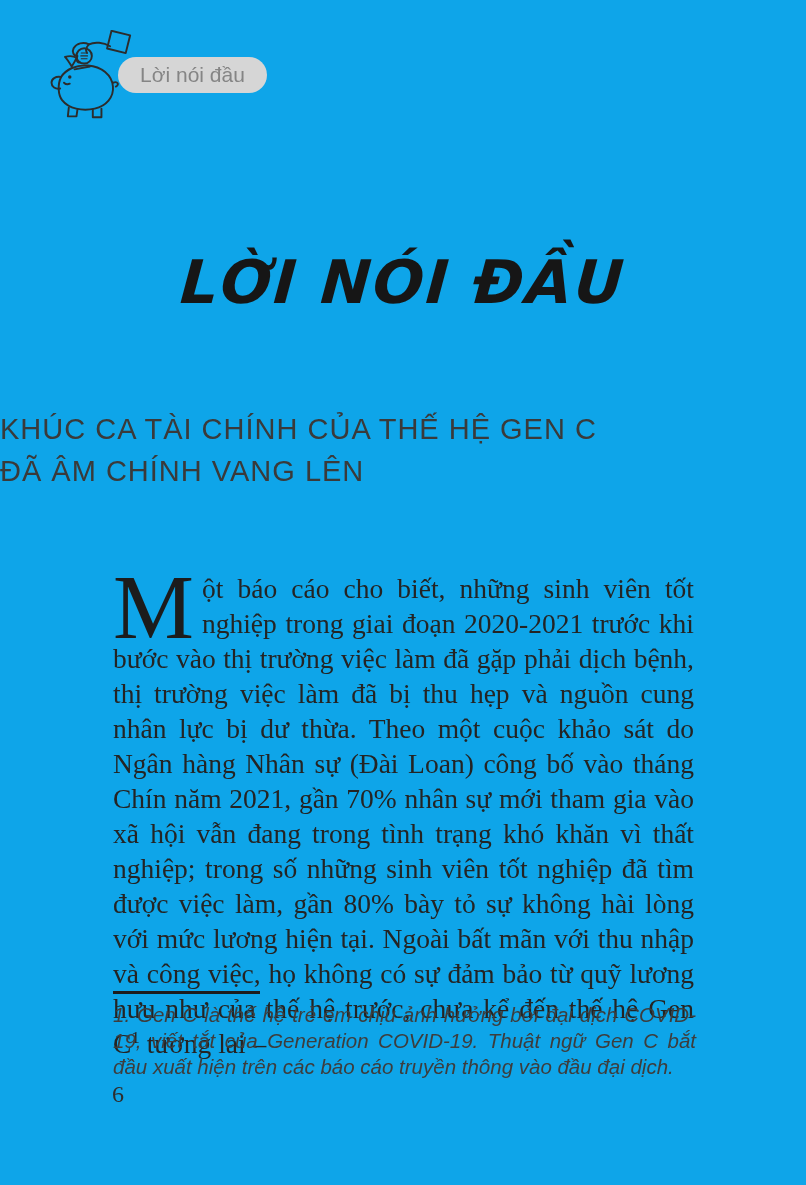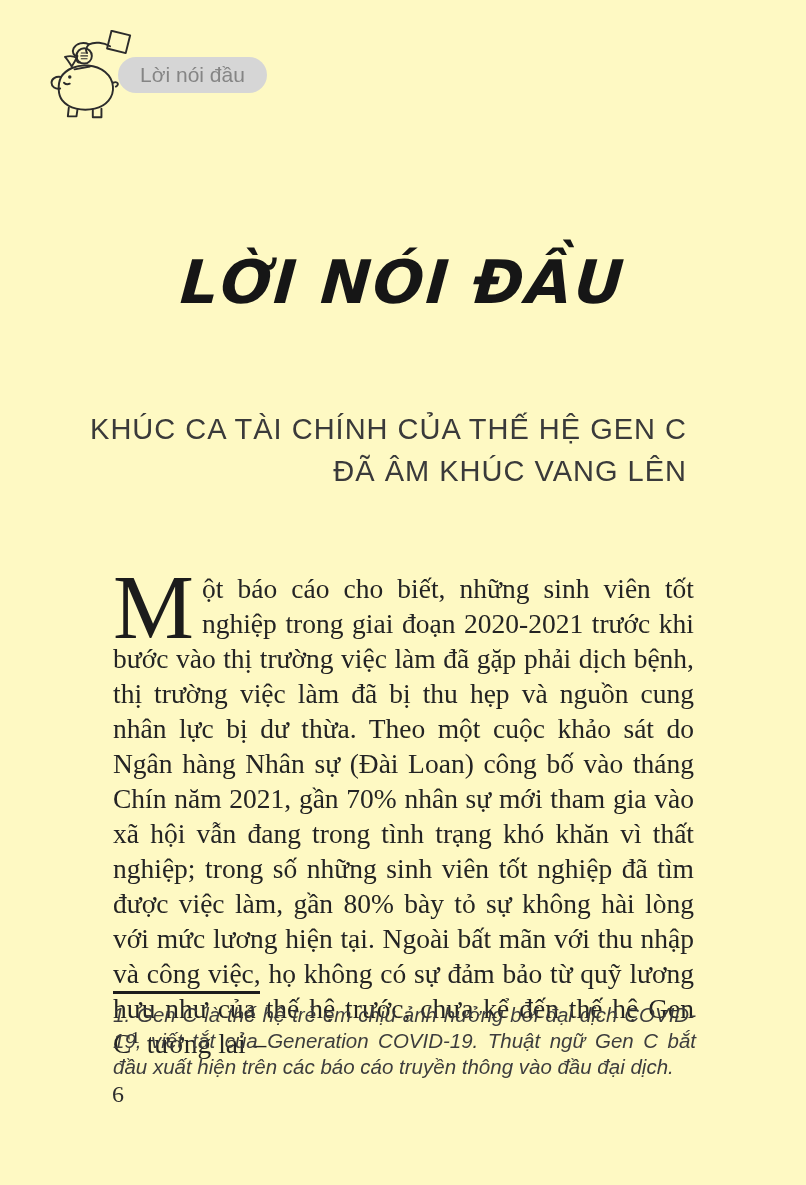--- a/index.html
+++ b/index.html
@@ -1,21 +1,21 @@
 <!DOCTYPE html>
 <html><head>
 <meta charset="utf-8">
 <style>
   * { margin: 0; padding: 0; box-sizing: border-box; }
   html, body { background: #ffffff; }
   .page {
     position: relative;
     width: 806px;
     height: 1185px;
-    background: #fef9c3;
+    background: #0ea5e9;
     overflow: hidden;
     font-family: "Liberation Serif", serif;
   }
 
   
   .piggy-icon {
     position: absolute;
     left: 40px;
     top: 30px;
     width: 96px;
@@ -52,21 +52,21 @@
     color: #161616;
     transform: skewX(-4deg);
   }
 
   
   .chapter-subtitle {
     position: absolute;
     top: 408px;
     left: 0;
     width: 687px;
-    text-align: right;
+    text-align: left;
     font-family: "Liberation Sans", sans-serif;
     font-weight: normal;
     font-size: 29px;
     line-height: 42px;
     letter-spacing: 1px;
     color: #3a3a3a;
   }
 
   
   .body-paragraph {
@@ -162,21 +162,21 @@
   </div>
 
   <div class="chapter-badge">
     <span>Lời nói đầu</span>
   </div>
 
   <h1 class="chapter-title">LỜI NÓI ĐẦU</h1>
 
   <h2 class="chapter-subtitle">
     <span>KHÚC CA TÀI CHÍNH CỦA THẾ HỆ GEN C</span><br>
-    <span>ĐÃ ÂM KHÚC VANG LÊN</span>
+    <span>ĐÃ ÂM CHÍNH VANG LÊN</span>
   </h2>
 
   <p class="body-paragraph">
     <span class="dropcap">M</span><span>ột báo cáo cho biết, những sinh viên tốt nghiệp trong giai đoạn 2020-2021 trước khi bước vào thị trường việc làm đã gặp phải dịch bệnh, thị trường việc làm đã bị thu hẹp và nguồn cung nhân lực bị dư thừa. Theo một cuộc khảo sát do Ngân hàng Nhân sự (Đài Loan) công bố vào tháng Chín năm 2021, gần 70% nhân sự mới tham gia vào xã hội vẫn đang trong tình trạng khó khăn vì thất nghiệp; trong số những sinh viên tốt nghiệp đã tìm được việc làm, gần 80% bày tỏ sự không hài lòng với mức lương hiện tại. Ngoài bất mãn với thu nhập và công việc, họ không có sự đảm bảo từ quỹ lương hưu như của thế hệ trước, chưa kể đến thế hệ Gen C</span><sup class="fn-ref">1</sup><span> tương lai –</span>
   </p>
 
   <div class="footnote-rule"></div>
   <p class="footnote-text">1. Gen C là thế hệ trẻ em chịu ảnh hưởng bởi đại dịch COVID-19, viết tắt của Generation COVID-19. Thuật ngữ Gen C bắt đầu xuất hiện trên các báo cáo truyền thông vào đầu đại dịch.</p>
 
   <div class="page-number">6</div>

